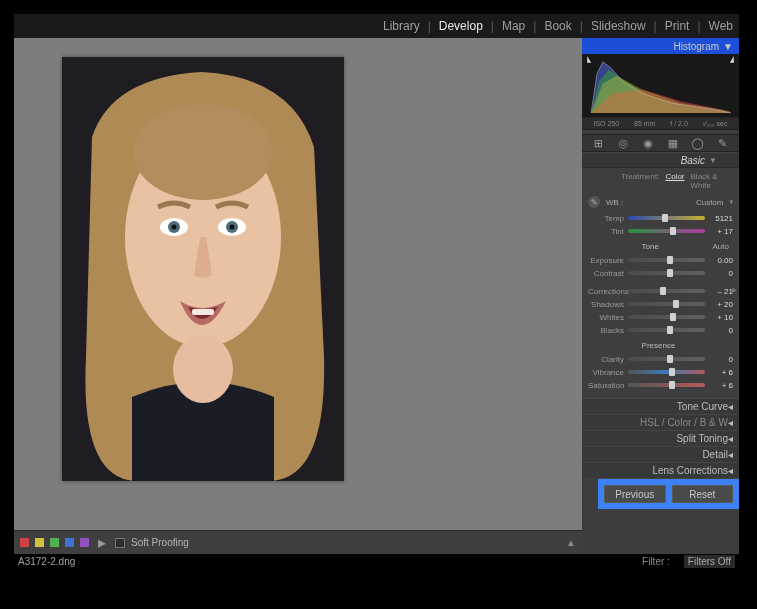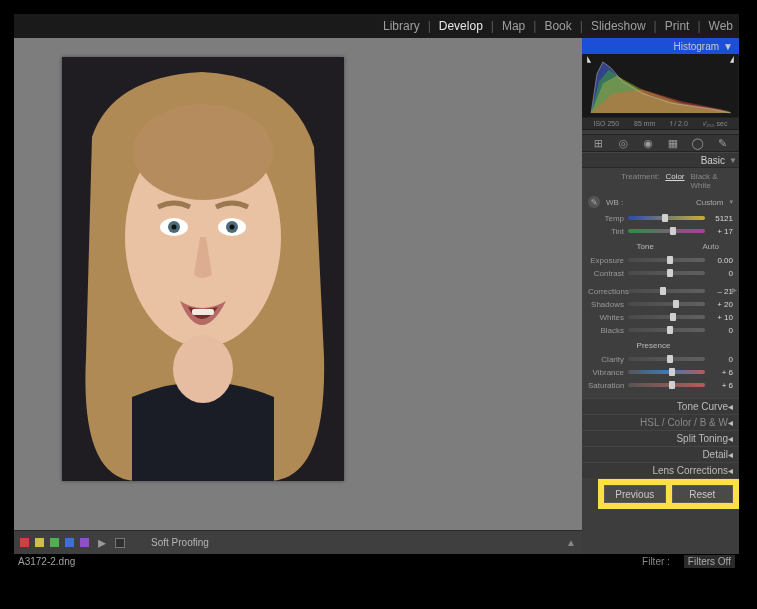--- a/index.html
+++ b/index.html
@@ -10,53 +10,53 @@
   .topbar span.module { cursor: pointer; }
   .topbar span.active { color: #e8e8e8; font-weight: 500; }
   .main { flex: 1; display: flex; background: #1a1a1a; overflow: hidden; }
   .canvas-area { flex: 1; background: #7d7d7d; display: flex; flex-direction: column; }
   .canvas-inner { flex: 1; display: flex; align-items: flex-start; justify-content: flex-start; padding: 19px 48px; }
   .photo { width: 282px; height: 424px; background: linear-gradient(135deg,#2d2b2f 0%,#232127 100%); position: relative; overflow: hidden; box-shadow: 0 0 4px rgba(0,0,0,.4);}
   .photo svg { width:100%; height:100%; }
   .toolbar-bottom { height: 24px; background: #3f3f3f; display:flex; align-items:center; gap:6px; padding:0 6px; border-top:1px solid #2a2a2a;}
   .toolbar-bottom .swatch { width:9px; height:9px; }
   .toolbar-bottom .play { width:14px; height:14px; display:flex; align-items:center; justify-content:center; color:#999;}
-  .toolbar-bottom .softproof { font-size:10px; color:#b5b5b5; margin-left:20px;}
+  .toolbar-bottom .softproof { font-size:10px; color:#b5b5b5; margin-left:0;}
   .toolbar-bottom .checkbox { width:10px;height:10px;border:1px solid #777;background:#2e2e2e;}
   .toolbar-bottom .tri { margin-left:auto; color:#888; font-size:10px;}
   .rpanel { width: 157px; background: #3d3d3d; display:flex; flex-direction:column; font-size:10px; color:#b8b8b8; }
   .rpanel-head { height:16px; background:#1d4ed8; display:flex; justify-content:flex-end; align-items:center; padding:0 6px; color:#c8c8c8; font-size:10px; gap:4px;}
   .histo { height:64px; background:#1d1d1d; margin:0; position:relative; border-bottom:1px solid #222;}
   .histo svg { width:100%; height:100%; }
   .meta-row { height:12px; background:#2c2c2c; display:flex; justify-content:space-around; align-items:center; color:#888; font-size:7px; border-bottom:1px solid #1e1e1e; padding:0 4px; }
   .meta-row span { white-space: nowrap; }
   .tools-row { height:18px; background:#343434; display:flex; align-items:center; justify-content:space-around; padding:0 4px; border-bottom:1px solid #222; border-top:1px solid #222; margin-top:4px;}
   .tools-row .t { width:16px; height:14px; display:flex; align-items:center; justify-content:center; color:#999; font-size:11px;}
-  .panel-hd { height:16px; background:#363636; display:flex; justify-content:flex-end; align-items:center; padding:0 2px; color:#d0d0d0; font-size:10px; gap:4px; border-top:1px solid #444; border-bottom:1px solid #2a2a2a;}
+  .panel-hd { height:16px; background:#363636; display:flex; justify-content:flex-end; align-items:center; padding:0 22px; color:#d0d0d0; font-size:10px; gap:4px; border-top:1px solid #444; border-bottom:1px solid #2a2a2a;font-style:italic;}
   .panel-hd .tri2 { color:#888; font-size:8px;}
   .panel-body { background:#3e3e3e; padding:4px 6px 6px 6px;}
   .treat-row { display:flex; gap:6px; font-size:8px; color:#888; margin-bottom:6px;margin-left:33px;}
   .treat-row .act { color:#d8d8d8; text-decoration:underline; }
   .wb-row { display:flex; align-items:center; gap:6px; margin-bottom:4px; font-size:8px; color:#aaa;}
   .dropper { width:12px; height:12px; border-radius:50%; background:#555; display:flex; align-items:center; justify-content:center; font-size:8px;}
   .slider-row { display:grid; grid-template-columns: 36px 1fr 24px; align-items:center; gap:4px; font-size:8px; color:#999; height:12px; margin-bottom:1px;}
   .slider-row .lbl { text-align:right;}
   .slider-row .val { text-align:right; color:#d8d8d8;}
   .slider-row .track { height:4px; background:linear-gradient(90deg,#4a4a4a,#606060); border-radius:2px; position:relative;}
   .slider-row .track.temp { background:linear-gradient(90deg,#2a4ab0,#c8b030); }
   .slider-row .track.tint { background:linear-gradient(90deg,#2a9040,#b03aa0); }
   .slider-row .track.vib { background:linear-gradient(90deg,#555,#3a7ab8,#b85a5a); }
   .slider-row .track.sat { background:linear-gradient(90deg,#555,#b85a5a); }
   .slider-row .thumb { position:absolute; top:-2px; width:6px; height:8px; background:#d0d0d0; border-radius:1px;}
-  .subhead { display:flex; justify-content:space-between; font-size:8px; color:#999; margin:5px 14px 3px 0;}
+  .subhead { display:flex; justify-content:space-between; font-size:8px; color:#999; margin:5px 4px 3px 0;}
   .subhead .center-lab{ flex:1; text-align:center; color:#bbb;}
   .subhead .auto { color:#aaa; }
   .collapsed { height:16px; background:#383838; display:flex; justify-content:flex-end; align-items:center; padding:0 6px; color:#bcbcbc; font-size:10px; gap:0; border-top:1px solid #444;}
   .collapsed .dim { color:#888;}
-  .btn-row { display:flex; gap:6px; padding:6px; background:#fde047; border-top:1px solid #444;margin-left:16px;}
+  .btn-row { display:flex; gap:6px; padding:6px; background:#3b82f6; border-top:1px solid #444;margin-left:16px;}
   .btn-row .btn { flex:1; height:18px; background:#4a4a4a; border:1px solid #5a5a5a; color:#c8c8c8; font-size:10px; display:flex;align-items:center;justify-content:center; cursor:pointer;}
   .statusbar { position:absolute; top:554px; left:14px; width:725px; height:14px; display:flex; align-items:center; padding:4px 4px; gap:10px; font-size:10px; color:#a0a0a0;}
   .statusbar .filt { margin-left:auto; color:#888; }
   .statusbar .filt-state { color:#aaa; margin-left:4px; background:#2a2a2a; padding:1px 4px;}
   .r-expand { position:absolute; right:2px; top:50%; color:#777; font-size:10px;}
 </style>
 </head>
 <body>
 
 <div class="app">

